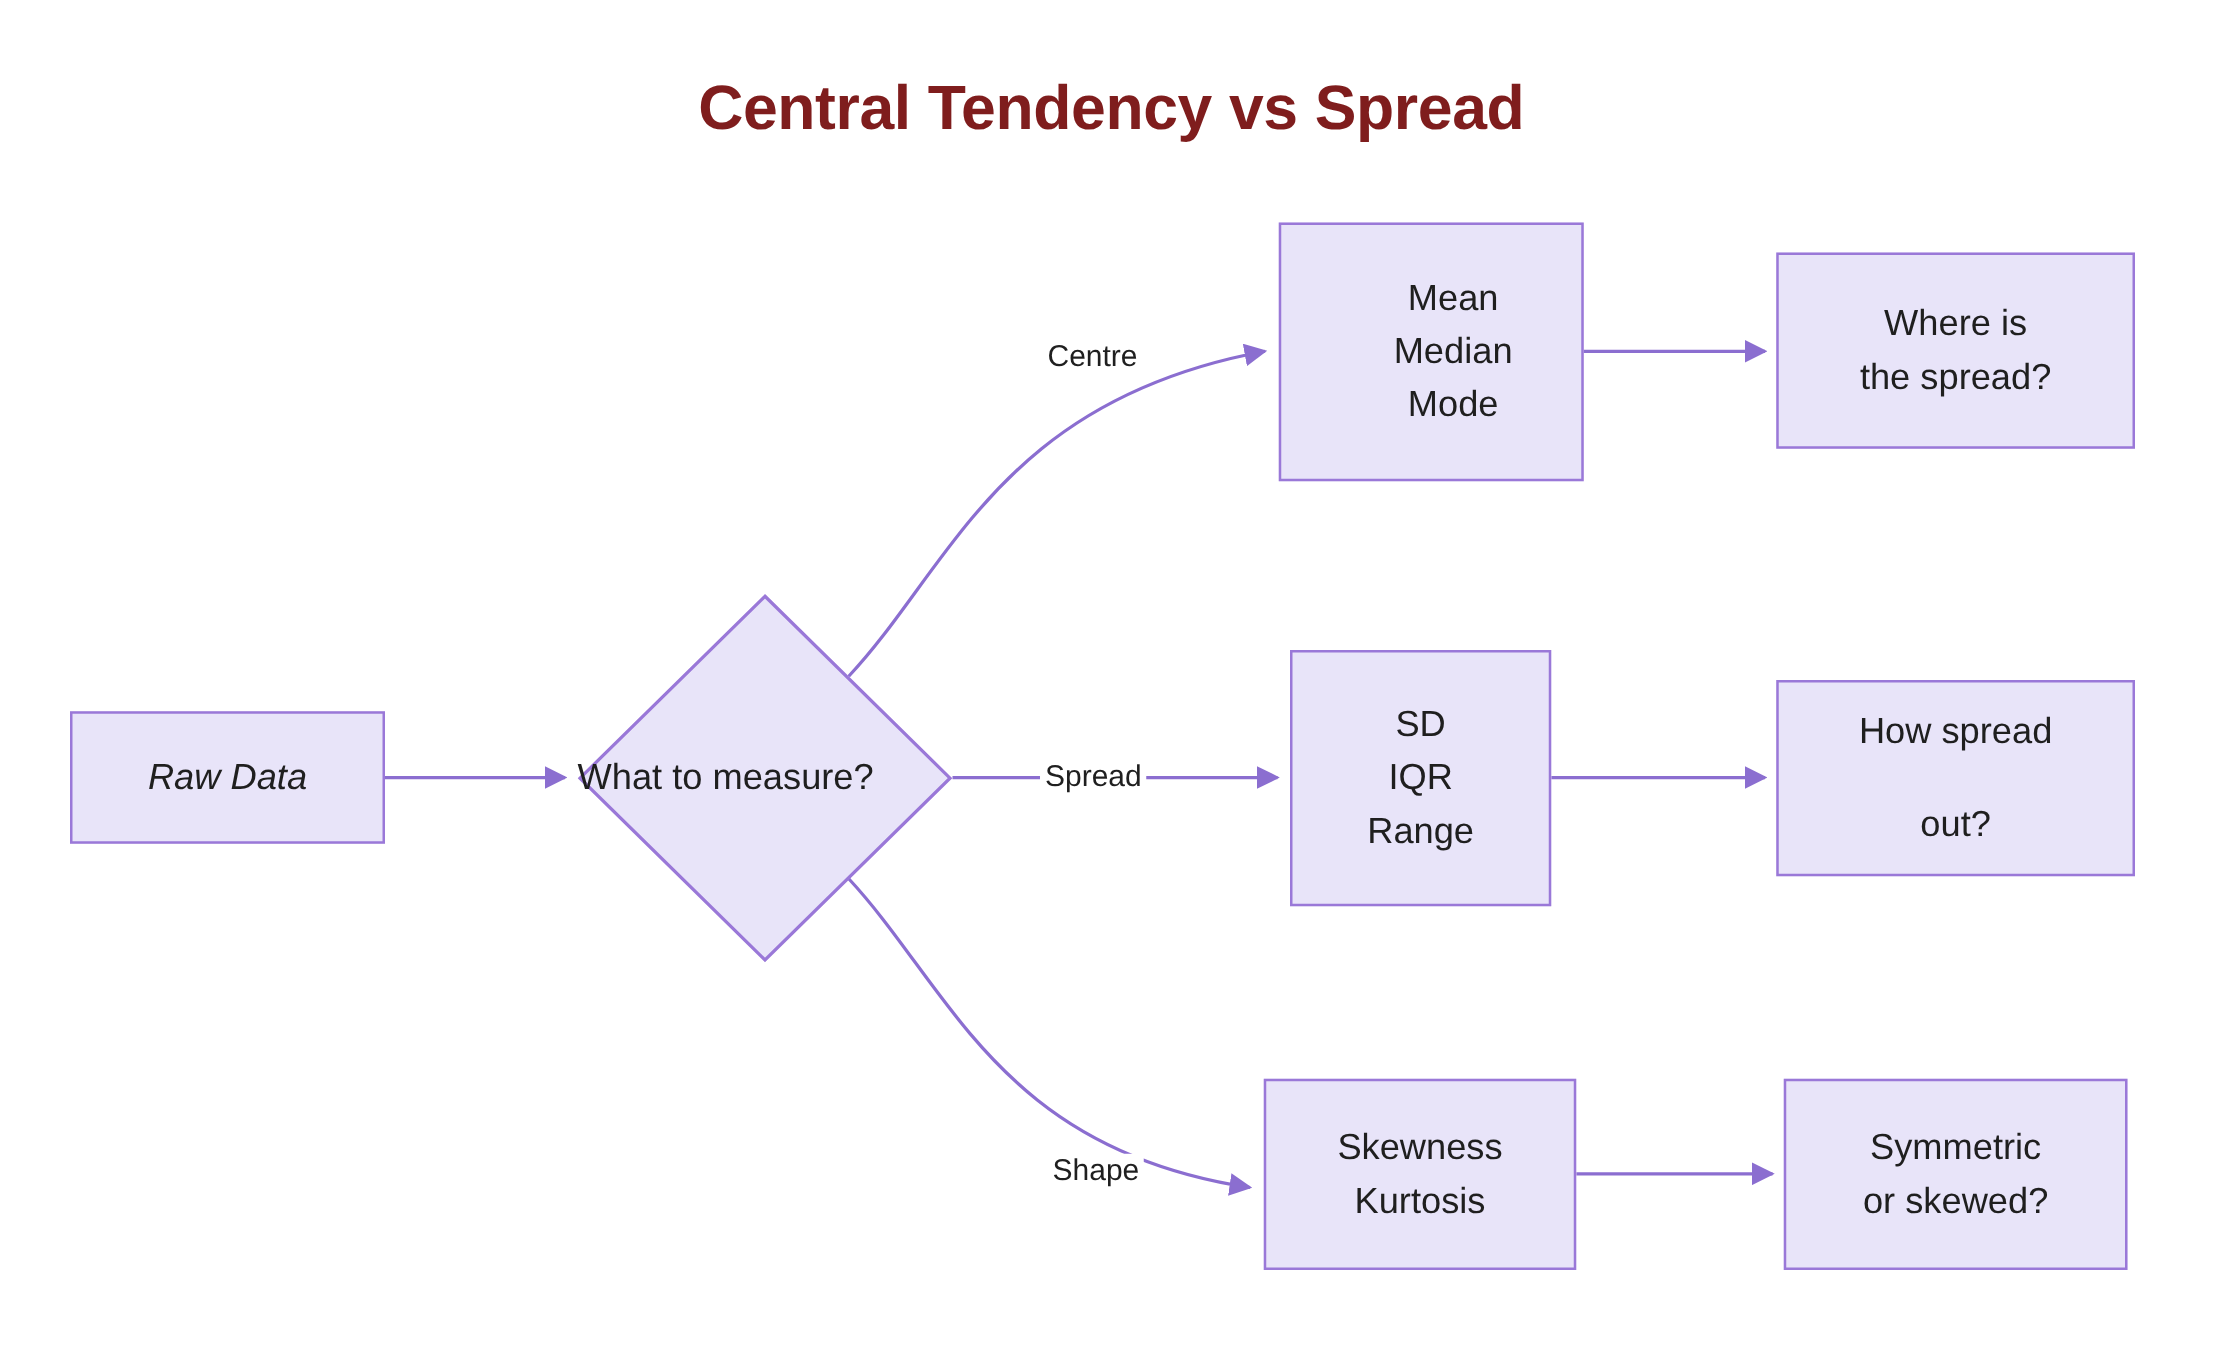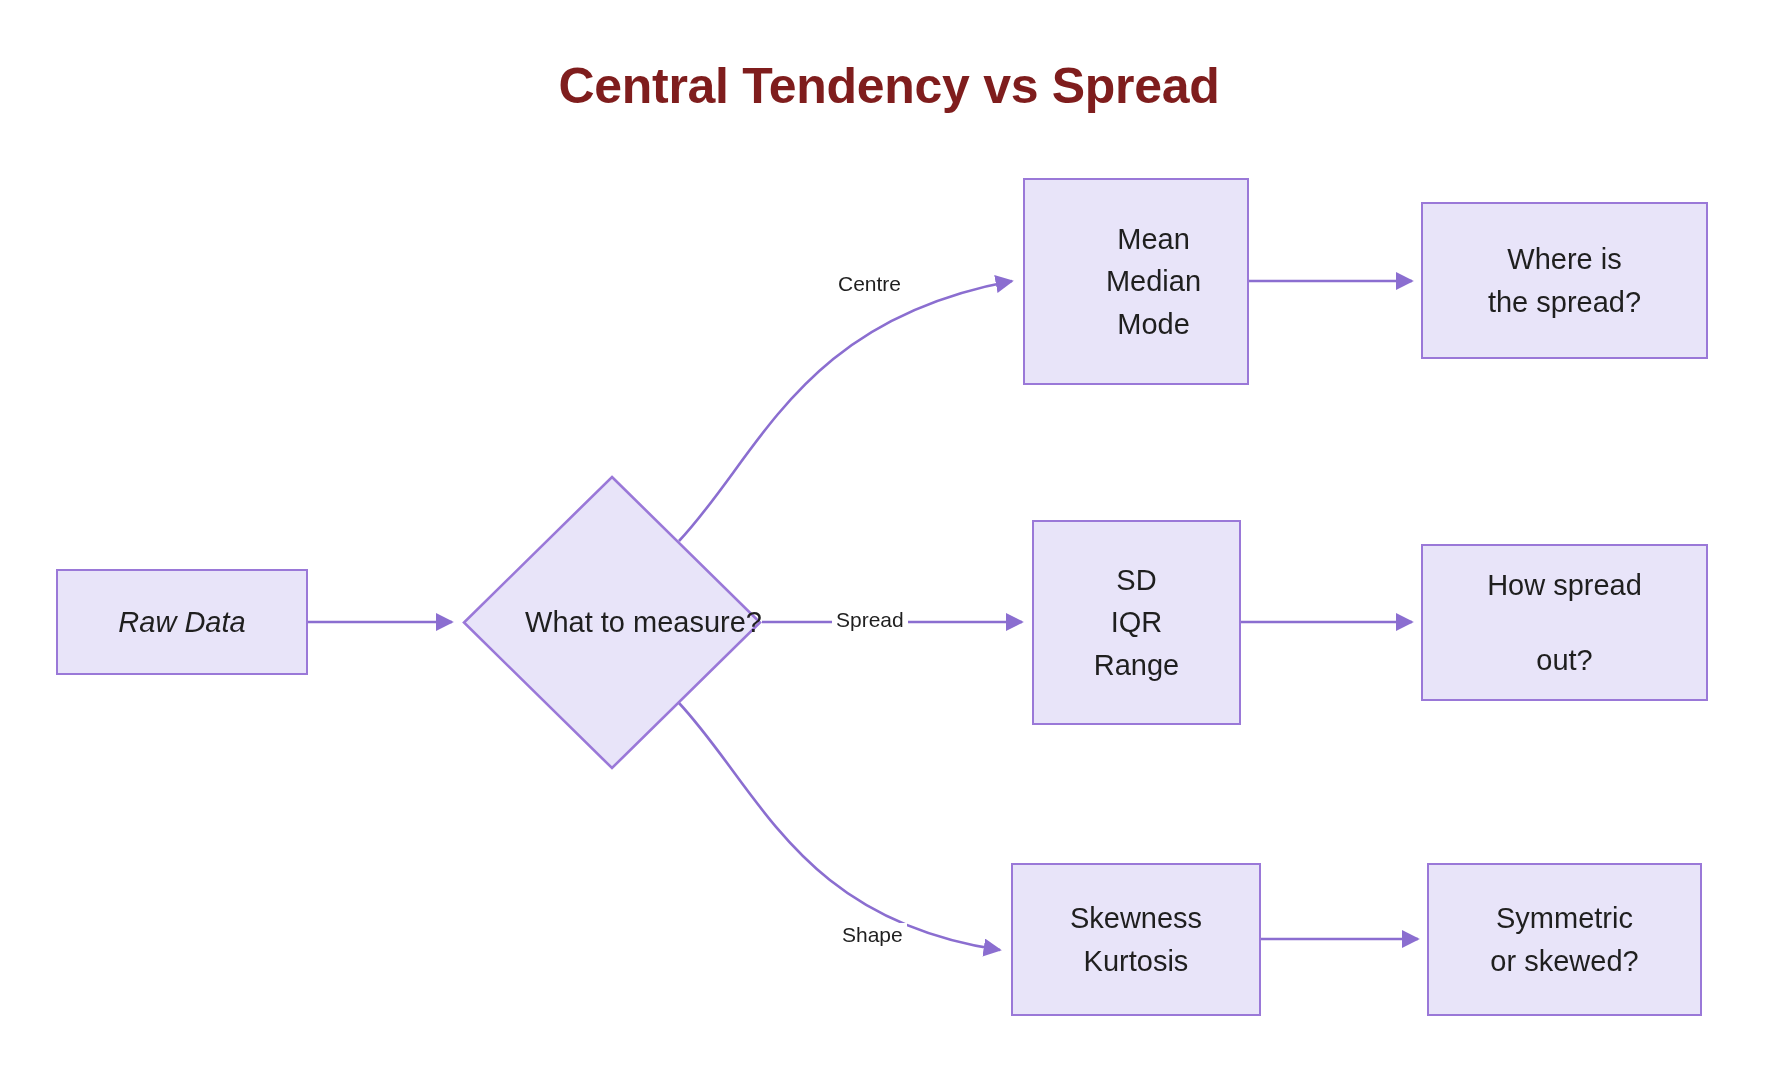--- a/index.html
+++ b/index.html
@@ -56,41 +56,41 @@
   }
   .node .line {
     display: block;
     white-space: nowrap;
   }
   .diamond-wrap {
     position: absolute;
     z-index: 3;
     display: flex;
     align-items: center;
-    justify-content: flex-end;
+    justify-content: flex-start;
   }
   .diamond-shape {
     position: absolute;
     left: 0;
     top: 0;
     width: 100%;
     height: 100%;
   }
   .diamond-label {
     position: relative;
     z-index: 2;
     text-align: center;
     color: #1f1f1f;
     font-size: 29px;
     line-height: 1.45;
     pointer-events: none;
   }
   .edge-label {
     position: absolute;
-    font-size: 21px;
+    font-size: 24px;
     color: #1f1f1f;
     background: #ffffff;
     padding: 0 4px;
     white-space: nowrap;
     z-index: 4;
   }
 </style>
 </head>
 <body>
 
@@ -127,21 +127,21 @@
   <div class="diamond-wrap" style="left:462px; top:475px; width:300px; height:295px;">
     <svg class="diamond-shape" viewBox="0 0 300 295" preserveAspectRatio="none" xmlns="http://www.w3.org/2000/svg">
       <polygon points="150,2 298,147.5 150,293 2,147.5" fill="#e8e4f9" stroke="#9a78d8" stroke-width="2.6"></polygon>
     </svg>
     <div class="diamond-label">
       <span class="line">What to</span>
       <span class="line">measure?</span>
     </div>
   </div>
 
-  <div class="node" style="left:1023px; top:178px; width:226px; height:207px;padding-left:35px;">
+  <div class="node" style="left:1023px; top:178px; width:244px; height:207px;padding-left:35px;">
     <span class="line">Mean</span>
     <span class="line">Median</span>
     <span class="line">Mode</span>
   </div>
 
   <div class="node" style="left:1421px; top:202px; width:287px; height:157px;">
     <span class="line">Where is</span>
     <span class="line">the spread?</span>
   </div>
 

